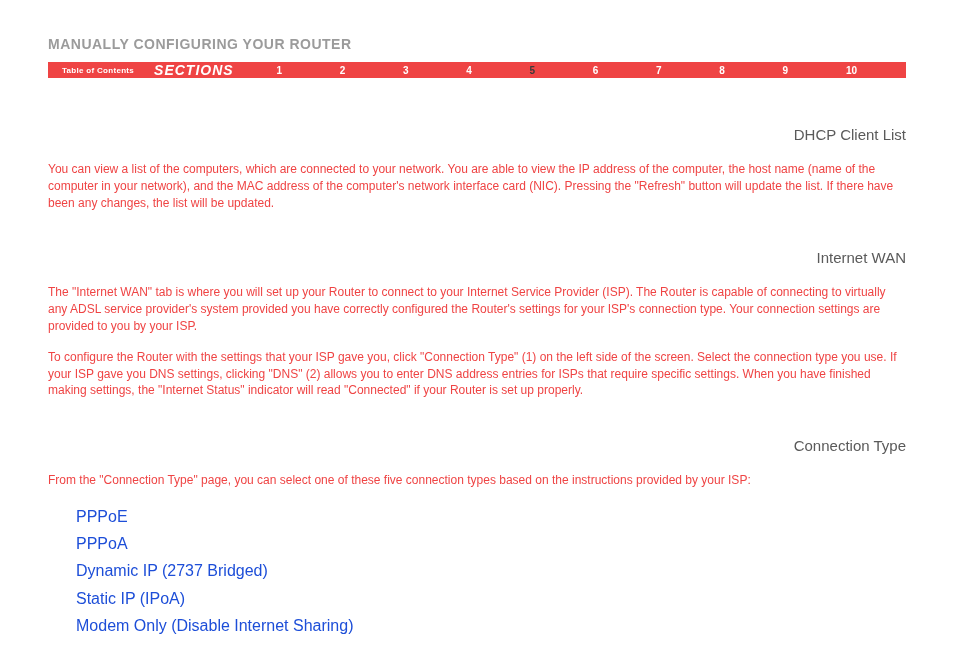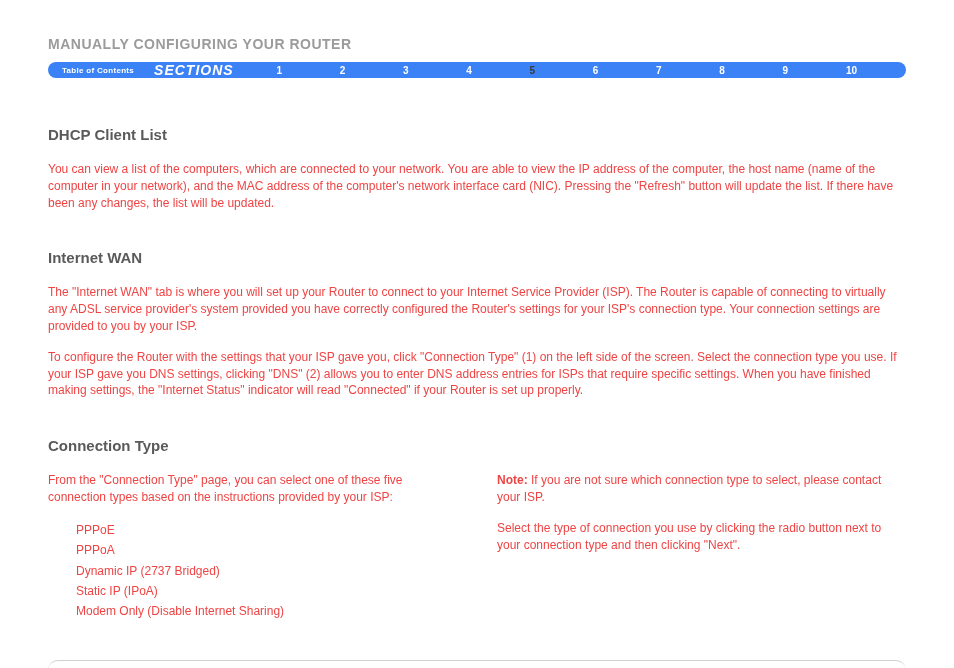--- a/index.html
+++ b/index.html
@@ -1,15 +1,15 @@
 <!DOCTYPE html>
 <html><head>
 <meta charset="utf-8">
 <style>
-  * { box-sizing: border-box; margin: 0; padding: 0; border-radius: 29px; }
+  * { box-sizing: border-box; margin: 0; padding: 0; }
   body {
     font-family: Arial, Helvetica, sans-serif;
     background: #fff;
     width: 954px;
     height: 668px;
     position: relative;
     color: #5a5a5a;
   }
   .page {
     padding: 36px 48px 22px 48px;
@@ -18,21 +18,21 @@
     flex-direction: column;
   }
   .header-title {
     font-size: 14px;
     font-weight: bold;
     letter-spacing: 0.5px;
     color: #9b9b9b;
     margin-bottom: 10px;
   }
   .nav-bar {
-    background: #3b82f6;
+    background: #ef4444;
     height: 18px;
     display: flex;
     align-items: center;
     font-size: 10px;
     color: #fff;
   }
   .nav-toc {
     padding: 0 14px;
     font-weight: bold;
     font-size: 8px;
@@ -59,23 +59,24 @@
   }
   .nav-item.active {
     color: #3a3a3a;
   }
   .content {
     flex: 1;
     padding-top: 48px;
   }
   .section-heading {
     font-size: 15px;
-    font-weight: bold;
+    font-weight: normal;
     color: #5a5a5a;
     margin-bottom: 18px;
+    text-align: right;
   }
   .body-text {
     font-size: 12px;
     line-height: 1.4;
     color: #ef4444;
     margin-bottom: 14px;
   }
   .section-block {
     margin-bottom: 38px;
   }
@@ -85,22 +86,22 @@
   }
   .col {
     flex: 1;
   }
   .conn-list {
     list-style: none;
     padding-left: 28px;
     margin-top: 6px;
   }
   .conn-list li {
-    font-size: 12px;
-    color: #ef4444;
+    font-size: 16px;
+    color: #1d4ed8;
     line-height: 1.7;
   }
   .note-label {
     font-weight: bold;
   }
   .footer {
     display: flex;
     align-items: center;
     border-top: 1px solid #d0d0d0;
     padding-top: 10px;
@@ -163,24 +164,20 @@
         <div class="col">
           <p class="body-text">From the "Connection Type" page, you can select one of these five connection types based on the instructions provided by your ISP:</p>
           <ul class="conn-list">
             <li>PPPoE</li>
             <li>PPPoA</li>
             <li>Dynamic IP (2737 Bridged)</li>
             <li>Static IP (IPoA)</li>
             <li>Modem Only (Disable Internet Sharing)</li>
           </ul>
         </div>
-        <div class="col">
-          <p class="body-text"><span class="note-label">Note:</span><span> If you are not sure which connection type to select, please contact your ISP.</span></p>
-          <p class="body-text">Select the type of connection you use by clicking the radio button next to your connection type and then clicking "Next".</p>
-        </div>
       </div>
     </div>
 
   </div>
 
   <div class="footer">
     <div class="footer-title">G Wireless Modem Router</div>
     <div class="footer-page">27</div>
   </div>
 </div>

